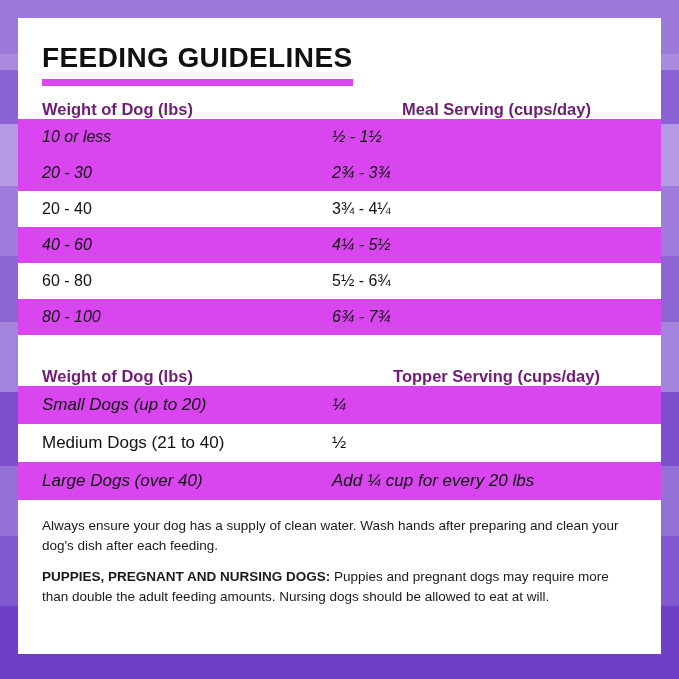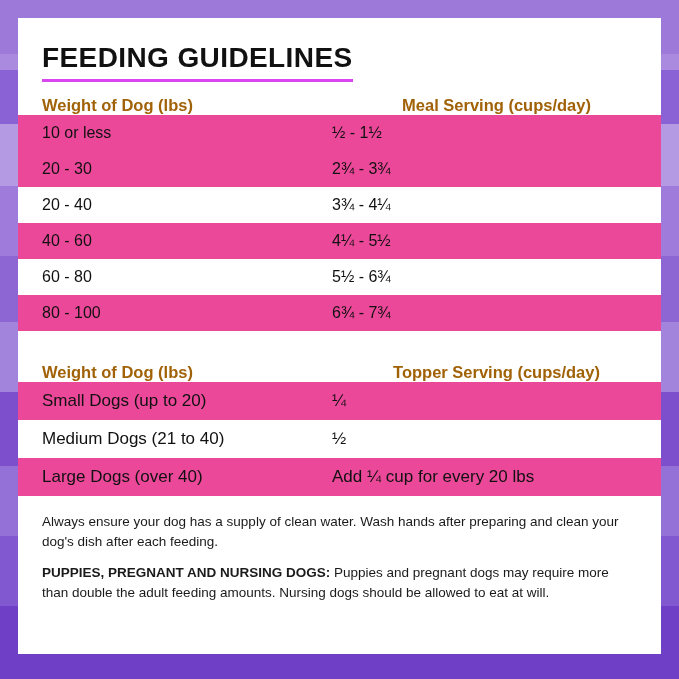--- a/index.html
+++ b/index.html
@@ -48,55 +48,55 @@
     padding: 22px 0 0 0;
   }
 
   .title {
     font-size: 28px;
     font-weight: bold;
     letter-spacing: 0.4px;
     color: #111111;
     margin: 2px 0 0 24px;
     display: inline-block;
-    border-bottom: 3px solid #d946ef;
+    border-bottom: 7px solid #d946ef;
     padding-bottom: 5px;
   }
 
   table.guide {
     width: 643px;
     border-collapse: collapse;
     table-layout: fixed;
     margin-top: 14px;
   }
   table.guide td, table.guide th {
     text-align: left;
     padding: 0;
   }
   .col-a { width: 310px; }
   .col-b { width: 333px; }
 
   .hdr td {
     font-size: 16.5px;
     font-weight: bold;
-    color: #a16207;
+    color: #701a75;
     padding: 8px 0 8px 0;
   }
   .hdr td.c1 { padding-left: 24px; }
   .hdr td.c2 { padding-left: 4px; text-align: center; }
 
   .row td {
     font-size: 16px;
     color: #111111;
     height: 36px;
     vertical-align: middle;
   }
   .row td.c1 { padding-left: 24px; }
   .row td.c2 { padding-left: 4px; }
-  .row.shade { background: #ec4899; }
+  .row.shade { background: #d946ef; font-style: italic; }
 
   .row.big td {
     font-size: 17px;
     height: 38px;
   }
 
   .spacer { height: 18px; }
 
   .notes {
     margin: 16px 24px 0 24px;

